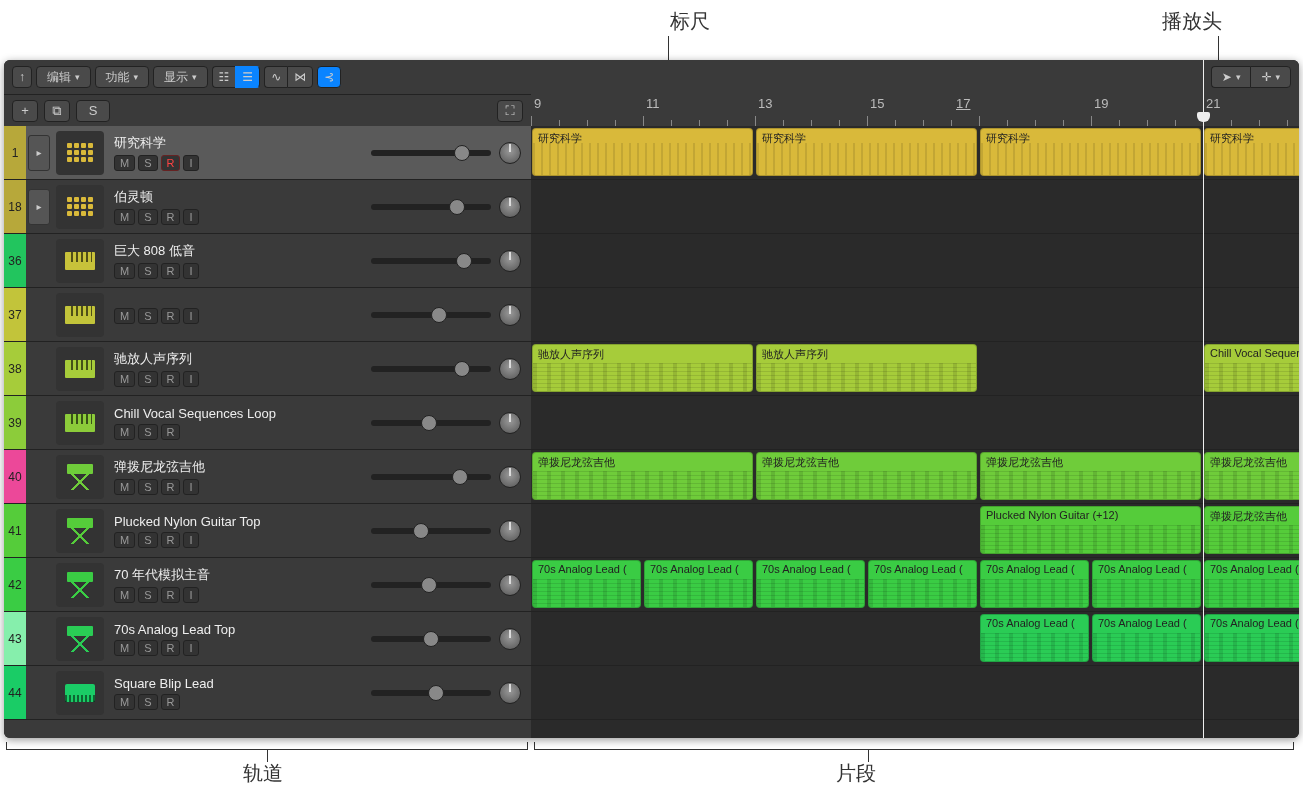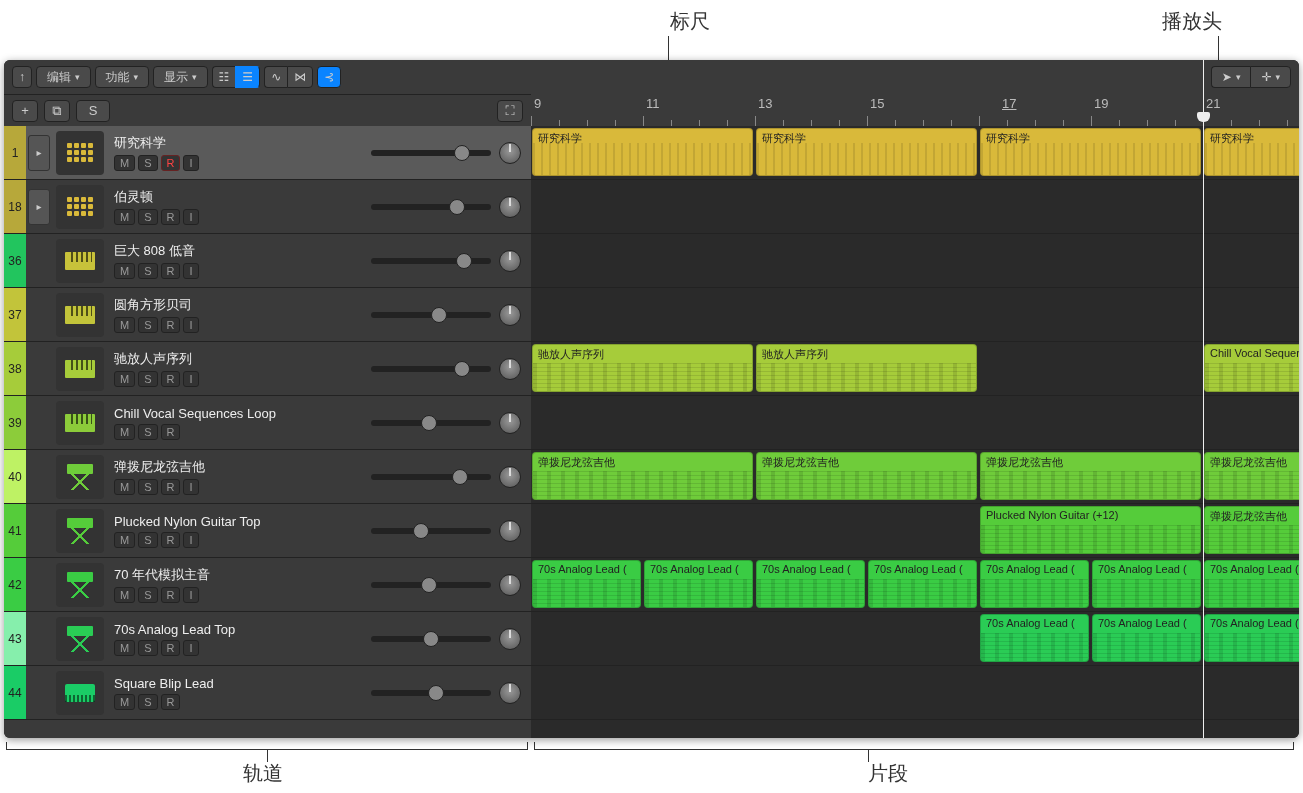--- a/index.html
+++ b/index.html
@@ -77,21 +77,21 @@
 </head>
 <body>
 
 <div class="annotation" style="left:670px;top:8px">标尺</div>
 <div class="ann-line-v" style="left:668px;top:36px;height:48px"></div>
 <div class="annotation" style="left:1162px;top:8px">播放头</div>
 <div class="ann-line-v" style="left:1218px;top:36px;height:60px"></div>
 <div class="annotation" style="left:243px;top:760px">轨道</div>
 <div class="ann-bracket" style="left:6px;top:742px;width:522px"></div>
 <div class="ann-line-v" style="left:267px;top:750px;height:12px"></div>
-<div class="annotation" style="left:868px;top:760px">片段</div>
+<div class="annotation" style="left:836px;top:760px">片段</div>
 <div class="ann-bracket" style="left:534px;top:742px;width:760px"></div>
 <div class="ann-line-v" style="left:868px;top:750px;height:12px"></div>
 
 <div class="app">
 
   <div class="toolbar">
     <div class="tb-btn icon-only">↑</div>
     <div class="tb-btn">
         <span>编辑</span>
         <span class="chev">▾</span>
@@ -136,21 +136,21 @@
       <div class="ruler-num" style="left: 227px;">13</div>
       <div class="ruler-tick" style="left: 280px;"></div>
       <div class="ruler-tick" style="left: 308px;"></div>
       <div class="ruler-tick major" style="left: 336px;"></div>
       <div class="ruler-tick" style="left: 364px;"></div>
       <div class="ruler-num" style="left: 339px;">15</div>
       <div class="ruler-tick" style="left: 392px;"></div>
       <div class="ruler-tick" style="left: 420px;"></div>
       <div class="ruler-tick major" style="left: 448px;"></div>
       <div class="ruler-tick" style="left: 476px;"></div>
-      <div class="ruler-num" style="left: 471px; text-decoration: underline;">17</div>
+      <div class="ruler-num" style="left: 425px; text-decoration: underline;">17</div>
       <div class="ruler-tick" style="left: 504px;"></div>
       <div class="ruler-tick" style="left: 532px;"></div>
       <div class="ruler-tick major" style="left: 560px;"></div>
       <div class="ruler-tick" style="left: 588px;"></div>
       <div class="ruler-num" style="left: 563px;">19</div>
       <div class="ruler-tick" style="left: 616px;"></div>
       <div class="ruler-tick" style="left: 644px;"></div>
       <div class="ruler-tick major" style="left: 672px;"></div>
       <div class="ruler-tick" style="left: 700px;"></div>
       <div class="ruler-num" style="left: 675px;">21</div>
@@ -260,21 +260,20 @@
             <div class="pan"></div>
           </div>
         </div>
         <div class="track">
           <div class="num" style="background:#c2c43a">37</div>
           <div class="noexpand"></div>
           <div class="icon" style="background:#333;color:#c2c43a">
             <div class="keys-ic"></div>
           </div>
           <div class="info">
-            <div class="name">圆角方形贝司</div>
             <div class="btns">
               <span class="">M</span>
               <span class="">S</span>
               <span class="">R</span>
               <span class="">I</span>
             </div>
           </div>
           <div class="ctrl">
             <div class="vol">
               <div class="thumb" style="left:60.31999999999999px"></div>
@@ -319,21 +318,21 @@
             </div>
           </div>
           <div class="ctrl">
             <div class="vol">
               <div class="thumb" style="left:49.92px"></div>
             </div>
             <div class="pan"></div>
           </div>
         </div>
         <div class="track">
-          <div class="num" style="background:#bef264">40</div>
+          <div class="num" style="background:#ec4899">40</div>
           <div class="noexpand"></div>
           <div class="icon" style="background:#333;color:#6fcc3a">
             <div class="stand-ic"></div>
           </div>
           <div class="info">
             <div class="name">弹拨尼龙弦吉他</div>
             <div class="btns">
               <span class="">M</span>
               <span class="">S</span>
               <span class="">R</span>

